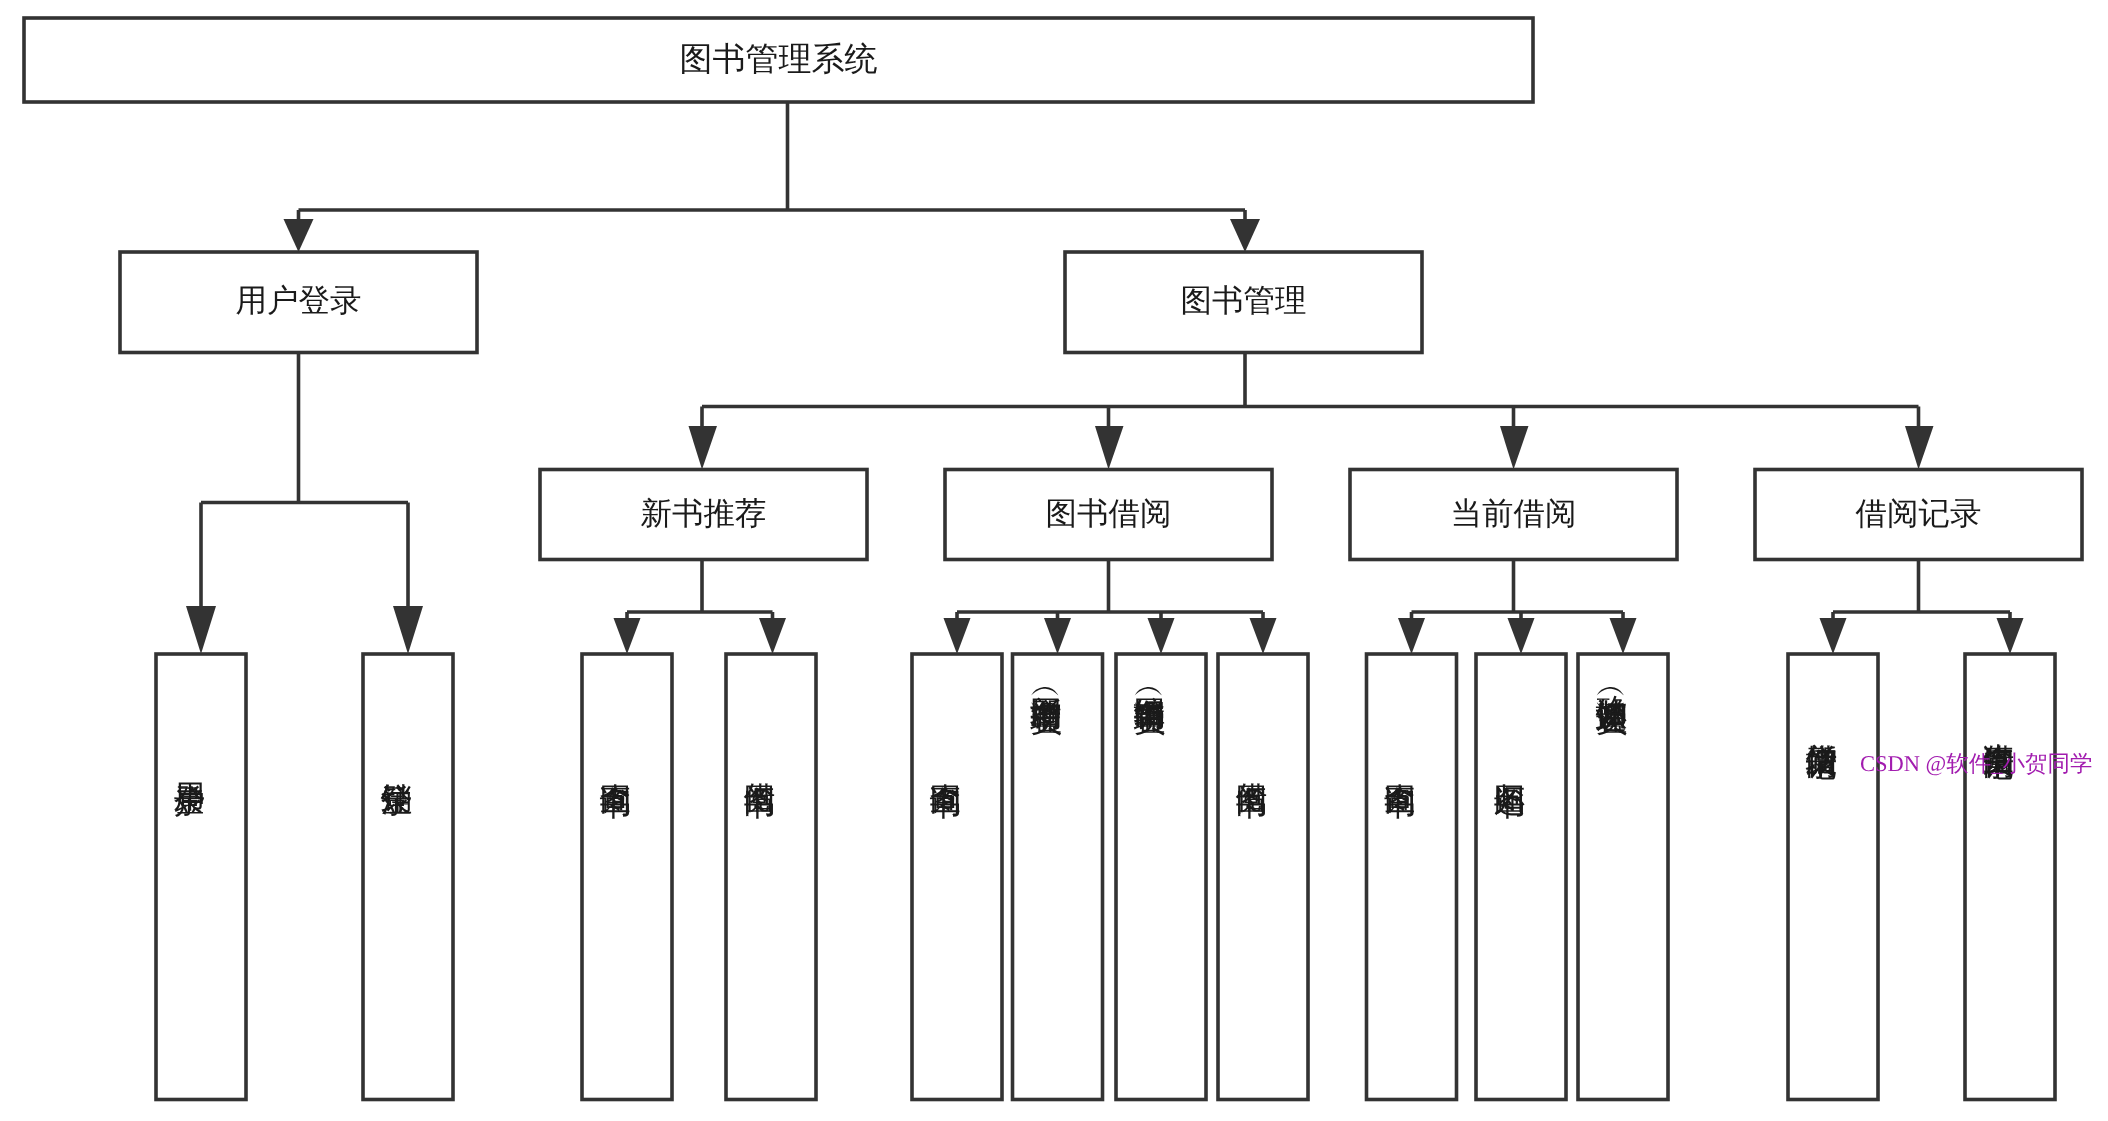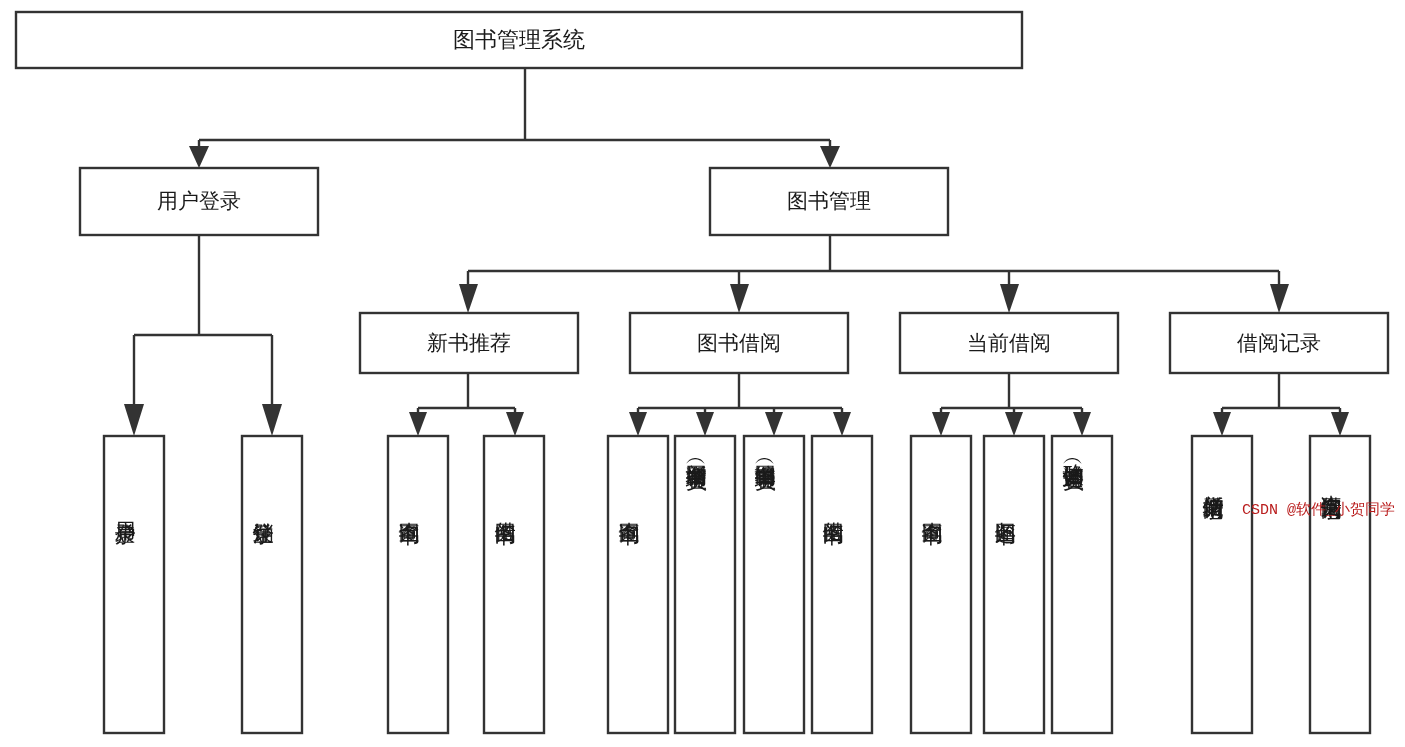--- a/index.html
+++ b/index.html
@@ -62,23 +62,23 @@
     color: #1a1a1a;
     letter-spacing: 1px;
     white-space: nowrap;
     pointer-events: none;
     text-align: left;
   }
   .watermark {
     position: absolute;
     right: 10px;
     bottom: 6px;
-    font-family: Liberation Mono, monospace;
+    font-family: Liberation Serif, serif;
     font-size: 15px;
-    color: #b91c1c;
+    color: #a21caf;
     white-space: nowrap;
   }
 </style>
 </head>
 <body>
 
 <div id="diagram-root">
 
   <svg class="diagram-svg" viewBox="0 0 1405 747">
     <defs>

